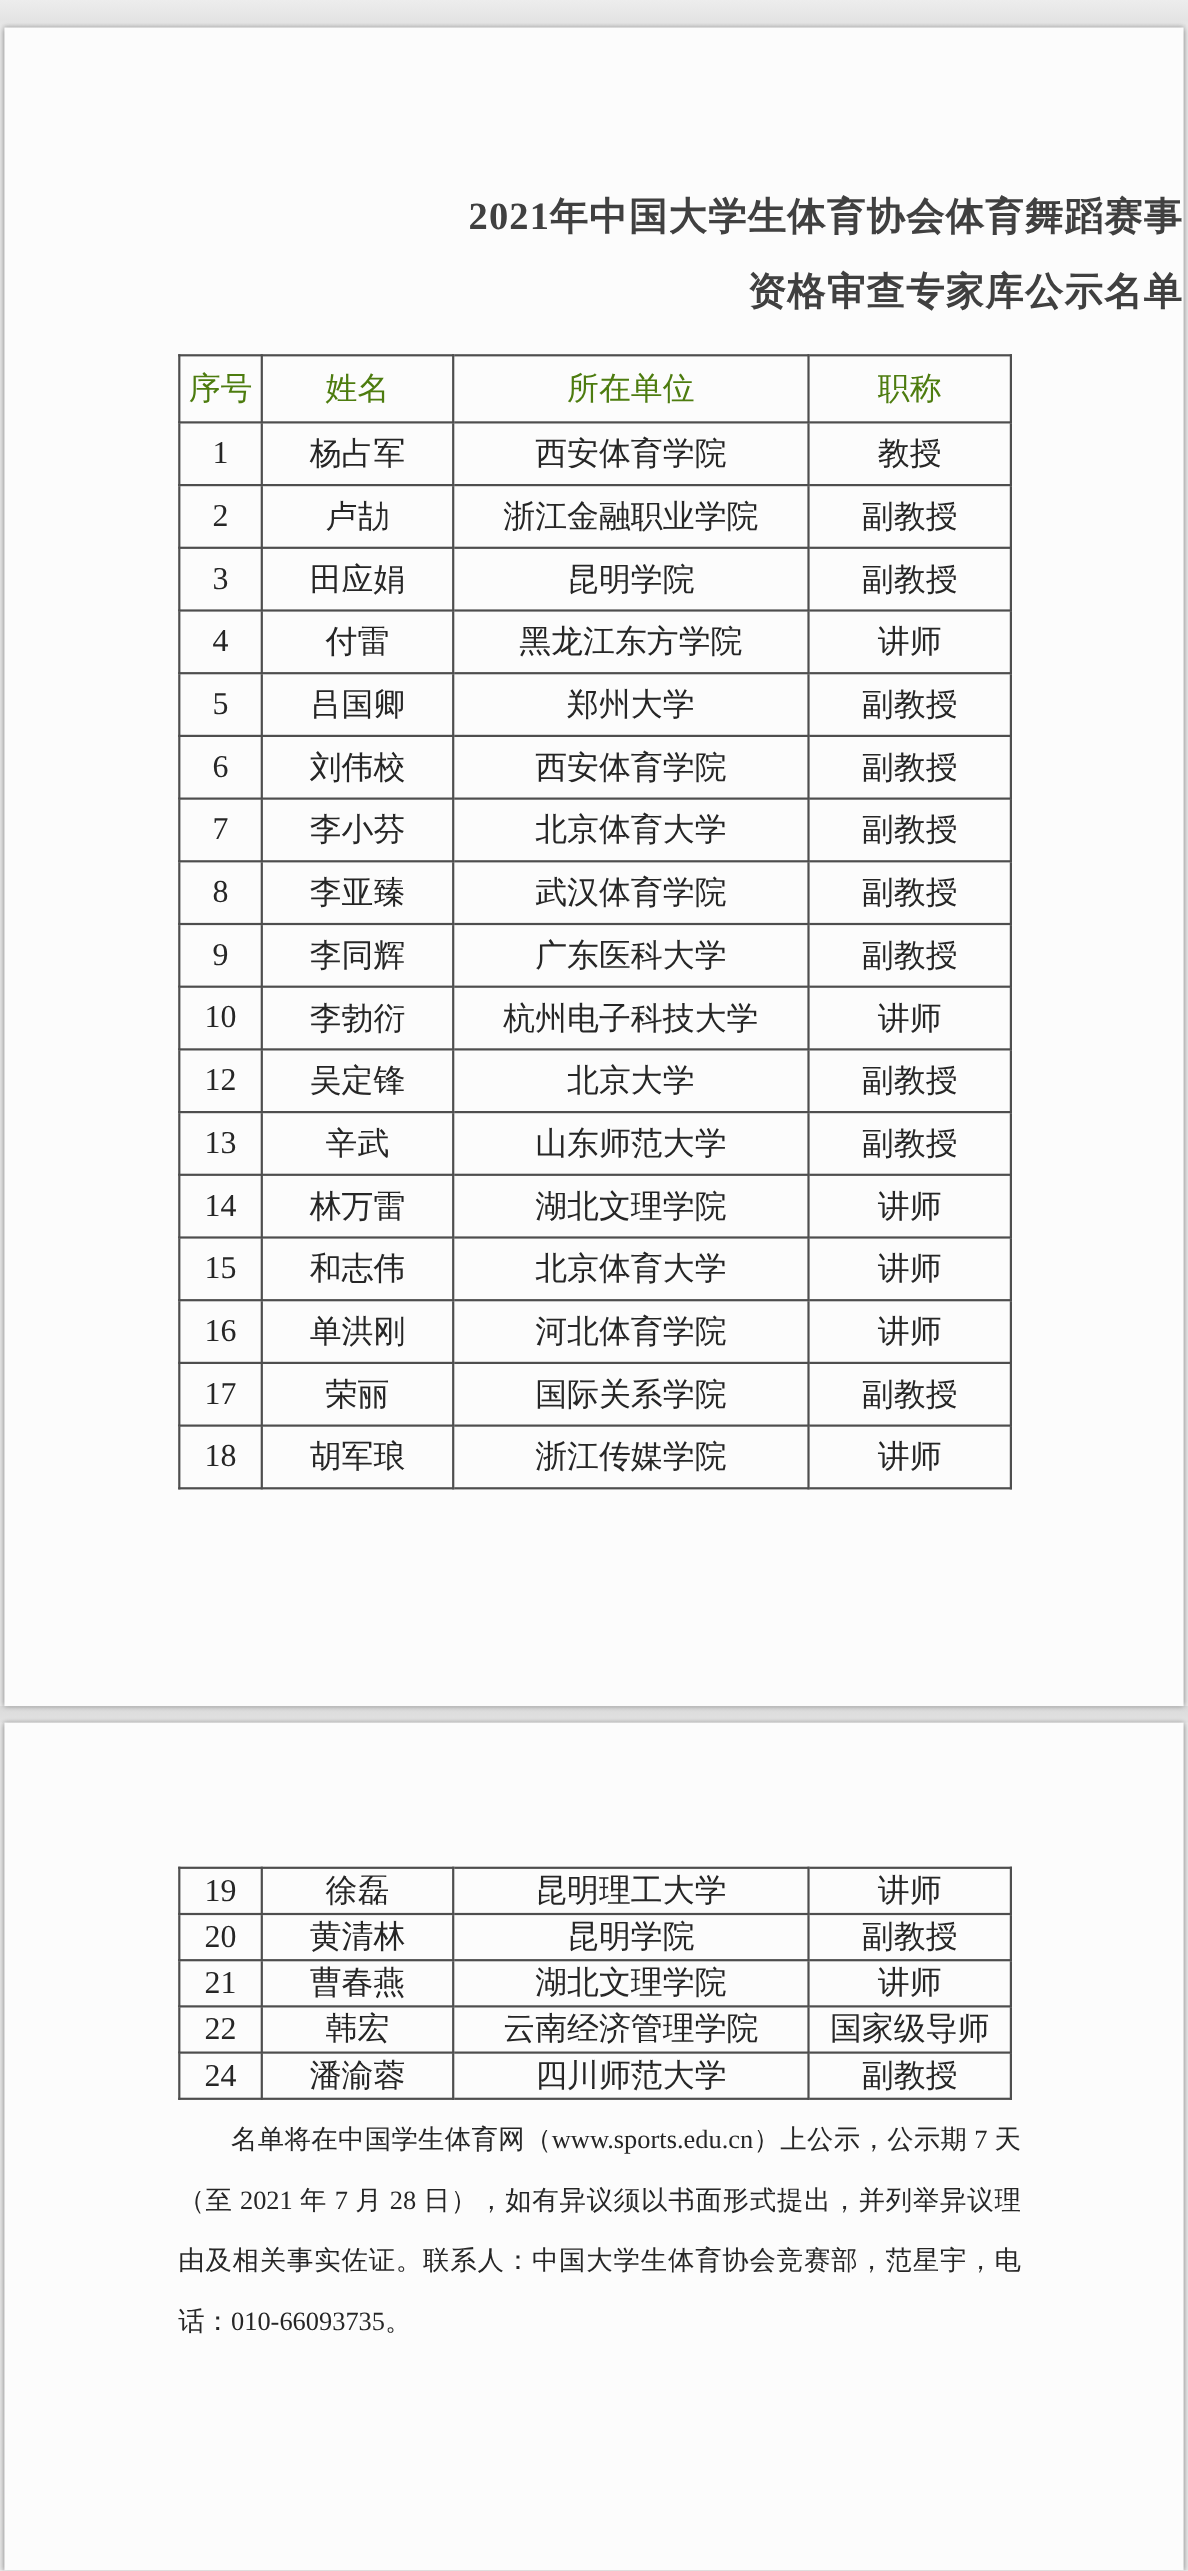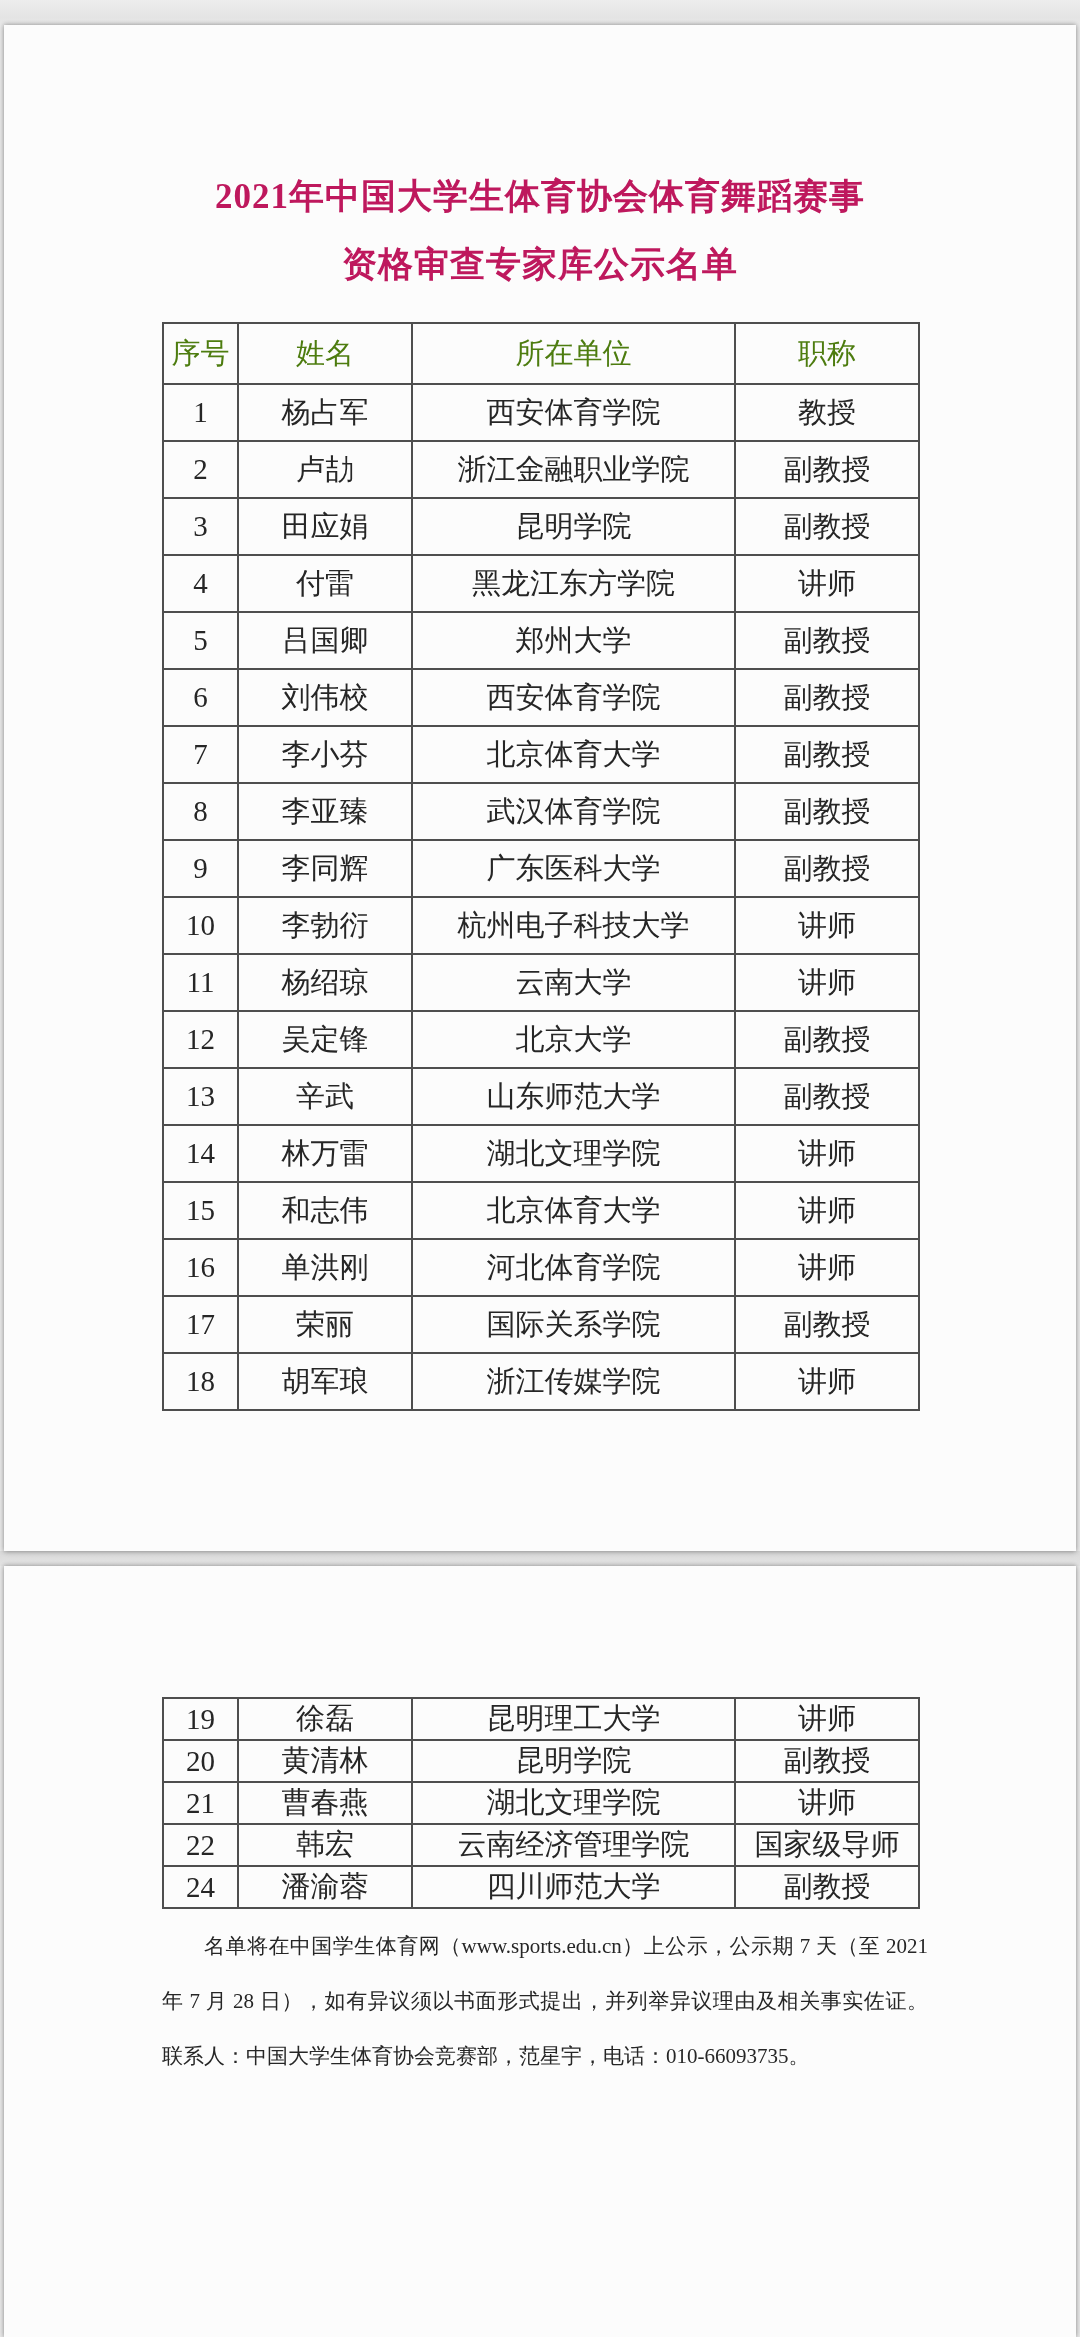--- a/index.html
+++ b/index.html
@@ -28,26 +28,26 @@
     margin: 0 4px;
     width: 1072px;
     background: var(--page-bg);
     box-shadow: 0 1px 5px rgba(0,0,0,0.28), 0 -1px 4px rgba(0,0,0,0.18);
   }
   .page-1 { margin-top: 25px; height: 1526px; padding-top: 138px; }
   .page-gap { height: 15px; background: linear-gradient(var(--gap-bg), #e2e2e2); }
   .page-2 { height: 771px; padding-top: 131px; }
 
   .doc-title {
-    text-align: center;
+    text-align: right;
     font-size: 35px;
     font-weight: bold;
     line-height: 68px;
     letter-spacing: 1px;
-    color: #be185d;
+    color: #404040;
   }
 
   table.experts {
     margin-left: 158px;
     border-collapse: collapse;
     table-layout: fixed;
     font-size: 29px;
     color: var(--text-col);
   }
   .page-1 table.experts { margin-top: 23px; }
@@ -66,21 +66,21 @@
     white-space: nowrap;
   }
   table.experts thead tr { height: 61px; }
   .page-1 table.experts tbody tr { height: 57px; }
   .page-2 table.experts tbody tr { height: 40px; border-radius: 29px; }
   table.experts th { font-size: 29px; color: #4d7c0f; }
 
   .footer-note {
     margin: 10px 0 0 158px;
     width: 766px;
-    font-size: 21px;
+    font-size: 24px;
     line-height: 55px;
     text-align: justify;
     text-indent: 2em;
     color: var(--text-col);
   }
 </style>
 </head>
 <body>
 
 <div class="canvas">
@@ -161,26 +161,20 @@
             <td>广东医科大学</td>
             <td>副教授</td>
           </tr>
           <tr>
             <td>10</td>
             <td>李勃衍</td>
             <td>杭州电子科技大学</td>
             <td>讲师</td>
           </tr>
           <tr>
-            <td>11</td>
-            <td>杨绍琼</td>
-            <td>云南大学</td>
-            <td>讲师</td>
-          </tr>
-          <tr>
             <td>12</td>
             <td>吴定锋</td>
             <td>北京大学</td>
             <td>副教授</td>
           </tr>
           <tr>
             <td>13</td>
             <td>辛武</td>
             <td>山东师范大学</td>
             <td>副教授</td>

